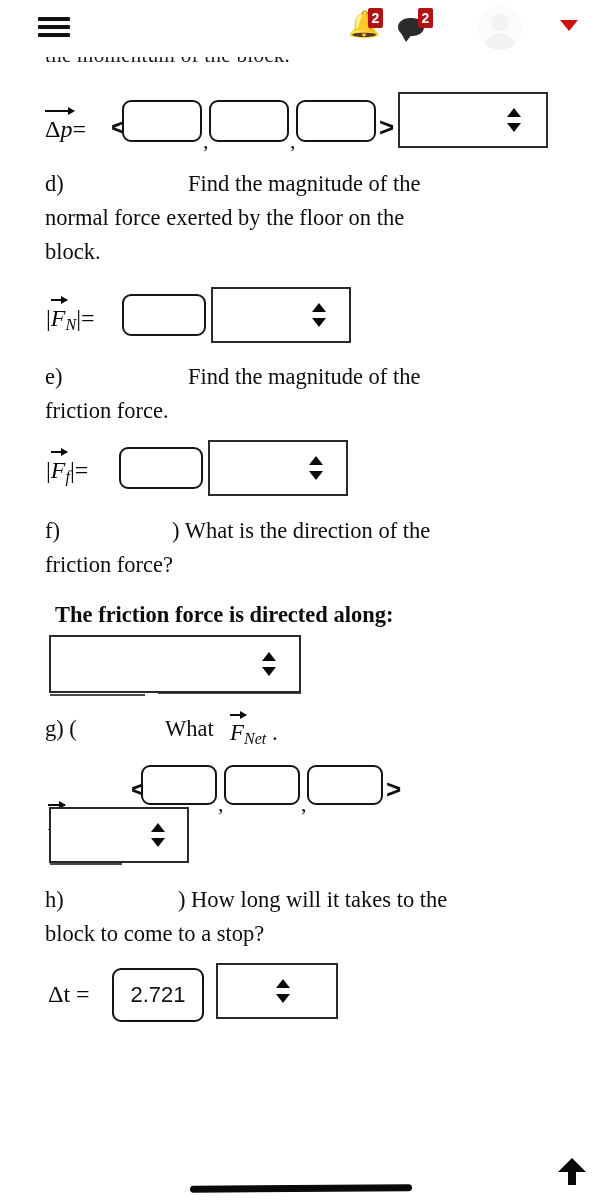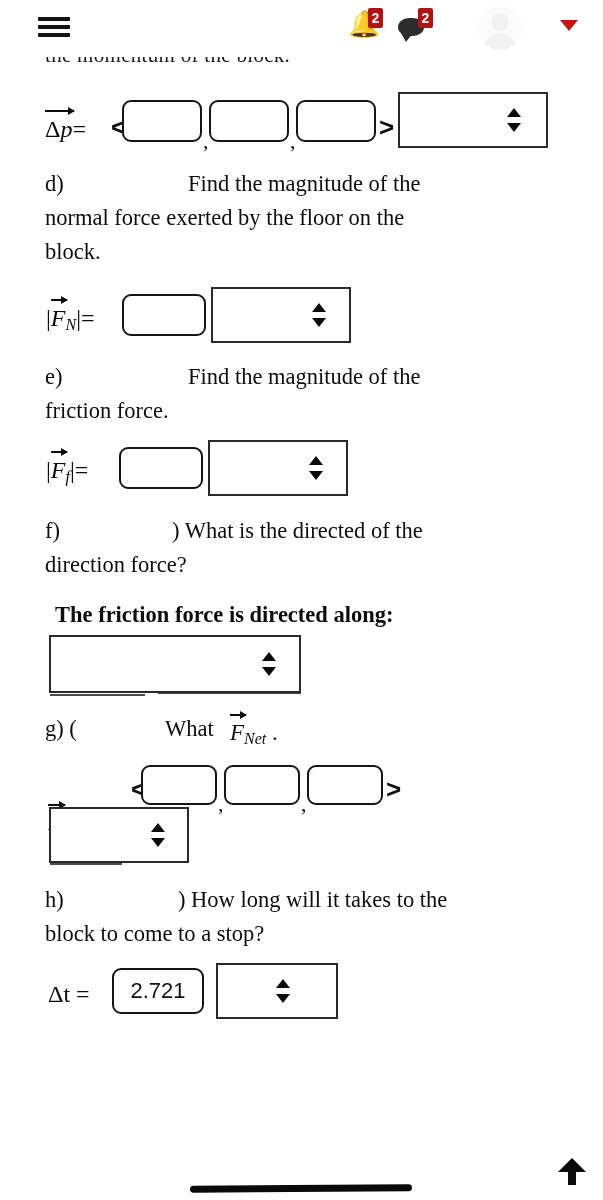--- a/index.html
+++ b/index.html
@@ -366,22 +366,22 @@
 
   <div class="mathlabel" style="left:46px; top:399px;"><span>|</span><span class="vecwrap"><span class="arw"></span><i>F</i></span><span class="sub">f</span><span>|</span><span>=</span></div>
 
   <div class="inbox" style="left:119px; top:390px; width:84px; height:42px;"></div>
   <div class="ddown" style="left:208px; top:383px; width:140px; height:56px;">
     <span class="spin" style="left:99px;"></span>
 
   </div>
 
   <div class="qtext" style="left:45px; top:457px;">f)</div>
-  <div class="qtext" style="left:172px; top:457px;">) What is the directed of the</div>
-  <div class="qtext" style="left:45px; top:491px;">direction force?</div>
+  <div class="qtext" style="left:172px; top:457px;">) What is the direction of the</div>
+  <div class="qtext" style="left:45px; top:491px;">friction force?</div>
   <div class="qtext" style="left:55px; top:541px;font-weight:bold;">The friction force is directed along:</div>
 
   <div class="ddown" style="left:49px; top:578px; width:252px; height:58px;">
     <span class="spin" style="left:211px;"></span>
 
   </div>
   <div class="artifact" style="left:50px; top:637px; width:95px;"></div>
   <div class="artifact" style="left:158px; top:635px; width:143px;"></div>
 
   <div class="qtext" style="left:45px; top:655px;">g) (</div>
@@ -404,21 +404,21 @@
   </div>
   <div class="artifact" style="left:50px; top:806px; width:72px;"></div>
   <div class="artifact" style="left:130px; top:804px; width:59px;"></div>
 
   <div class="qtext" style="left:45px; top:826px;">h)</div>
   <div class="qtext" style="left:178px; top:826px;">) How long will it takes to the</div>
   <div class="qtext" style="left:45px; top:860px;">block to come to a stop?</div>
 
   <div class="mathlabel" style="left:48px; top:923px;"><span>Δt</span> <span>=</span></div>
 
-  <div class="inbox" style="left:112px; top:911px; width:92px; height:46px;">2.721</div>
+  <div class="inbox" style="left:112px; top:911px; width:92px; height:54px;">2.721</div>
 
   <div class="ddown" style="left:216px; top:906px; width:122px; height:56px;">
     <span class="spin" style="left:58px;"></span>
 
   </div>
 
 </div>
 
 <div class="home-indicator"></div>
 <div class="scroll-top">

